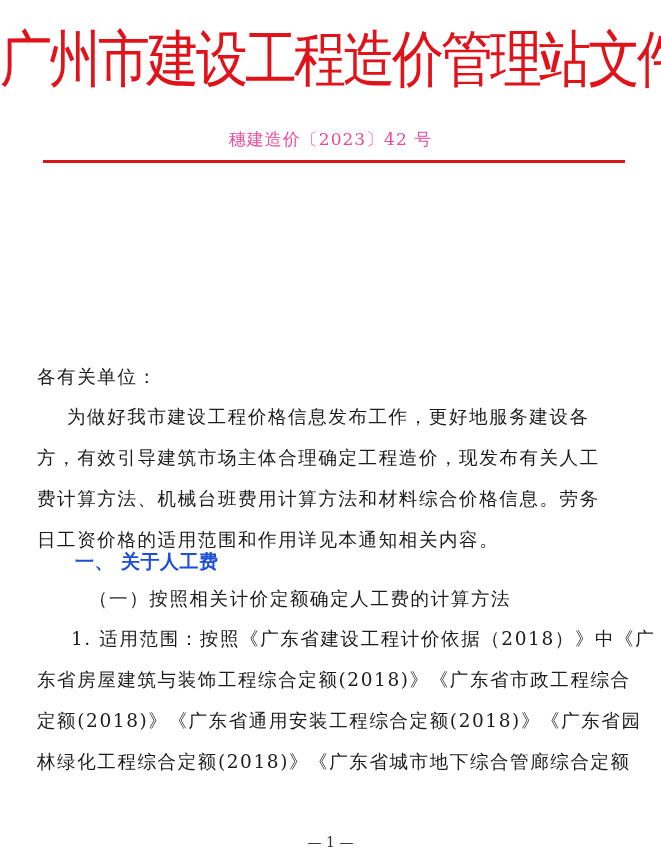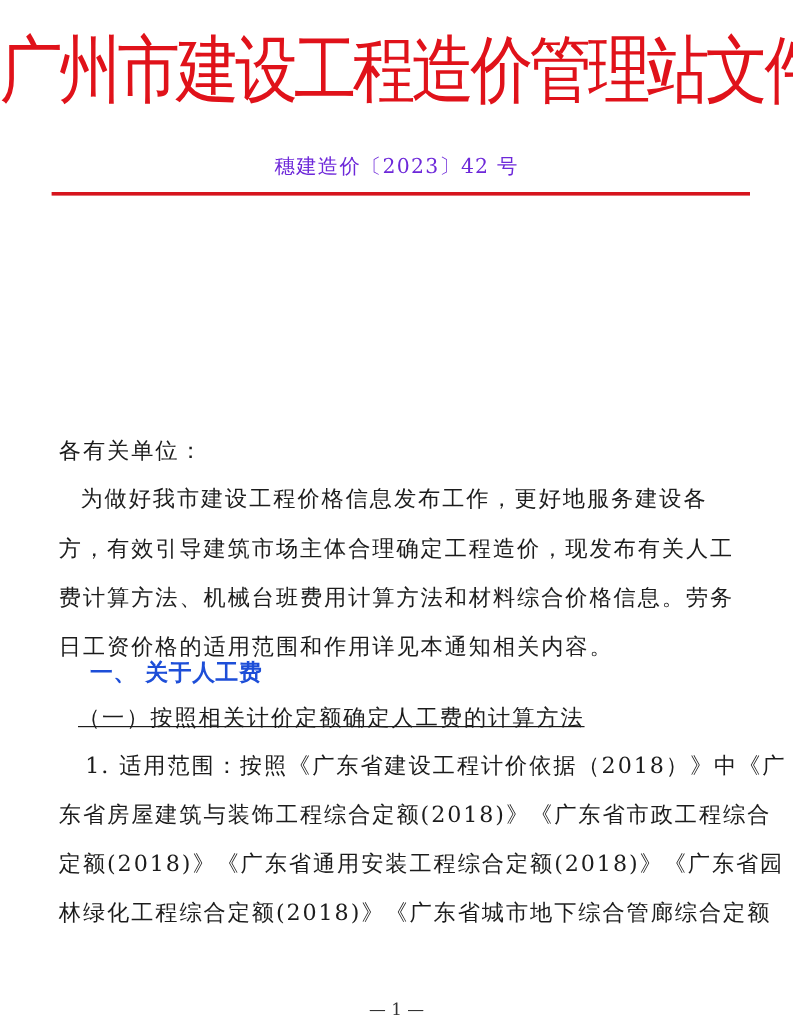--- a/index.html
+++ b/index.html
@@ -39,21 +39,21 @@
       white-space: nowrap;
     }
     .doc-number {
       position: absolute;
       left: 0;
       top: 127px;
       width: 661px;
       text-align: center;
       font-size: 17px;
       line-height: 24px;
-      color: #6d28d9;
+      color: #ec4899;
       letter-spacing: 1px;
     }
     .red-rule {
       position: absolute;
       left: 43px;
       top: 160px;
       width: 582px;
       height: 3px;
       background: #d6141d;
     }
@@ -74,21 +74,21 @@
       position: absolute;
       left: 33px;
       top: 362px;
       width: 608px;
       font-size: 18.5px;
       color: #1c1c1c;
       letter-spacing: 1.6px;
     }
     .line {
       position: absolute;
-      left: 16px;
+      left: 4px;
       white-space: nowrap;
       height: 30px;
       line-height: 30px;
     }
     .heading-1 {
       font-family: "DejaVu Sans", "Liberation Sans", sans-serif;
       font-weight: bold;
       font-size: 19px;
       letter-spacing: 0.5px;
       color: #1d4ed8;
@@ -121,21 +121,21 @@
   <div class="body-text">
     <div class="line" style="top:0px;">各有关单位：</div>
 
     <div class="line" style="top:40px; left:34px;">为做好我市建设工程价格信息发布工作，更好地服务建设各</div>
     <div class="line" style="top:81px;">方，有效引导建筑市场主体合理确定工程造价，现发布有关人工</div>
     <div class="line" style="top:122px;">费计算方法、机械台班费用计算方法和材料综合价格信息。劳务</div>
     <div class="line" style="top:163px;">日工资价格的适用范围和作用详见本通知相关内容。</div>
 
     <div class="line heading-1" style="top:185px; left:42px; top:184px;">一、 关于人工费</div>
 
-    <div class="line" style="top:222px; left:32px;text-decoration:underline;">（一）按照相关计价定额确定人工费的计算方法</div>
+    <div class="line" style="top:222px; left:56px;">（一）按照相关计价定额确定人工费的计算方法</div>
 
     <div class="line" style="top:262px; left:38px;">1. 适用范围：按照《广东省建设工程计价依据（2018）》中《广</div>
     <div class="line" style="top:303px;">东省房屋建筑与装饰工程综合定额(2018)》《广东省市政工程综合</div>
     <div class="line" style="top:344px;">定额(2018)》《广东省通用安装工程综合定额(2018)》《广东省园</div>
     <div class="line" style="top:385px;">林绿化工程综合定额(2018)》《广东省城市地下综合管廊综合定额</div>
   </div>
 
   <div class="page-number">— 1 —</div>
 
 </div>

